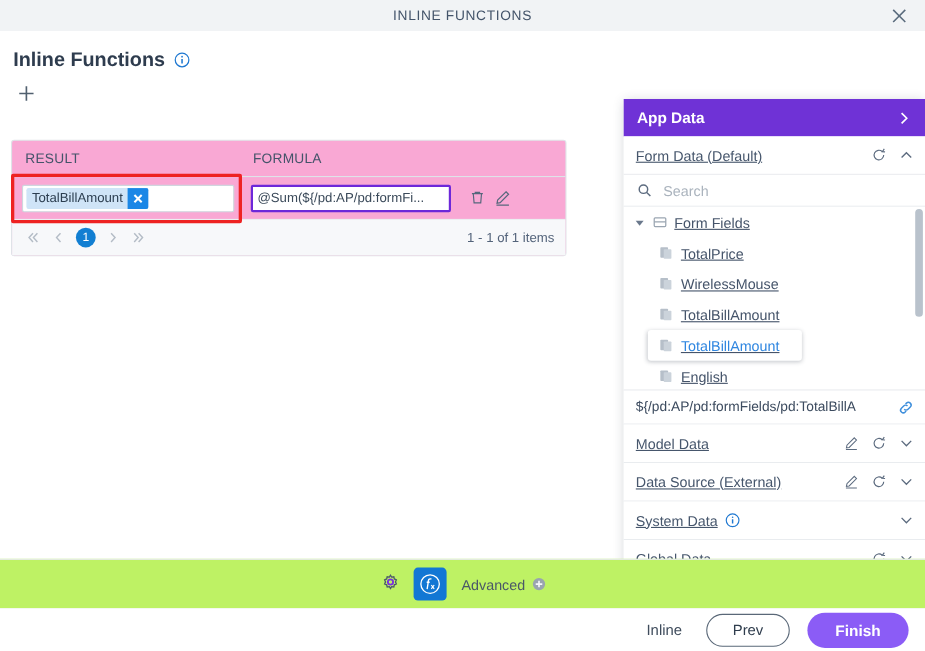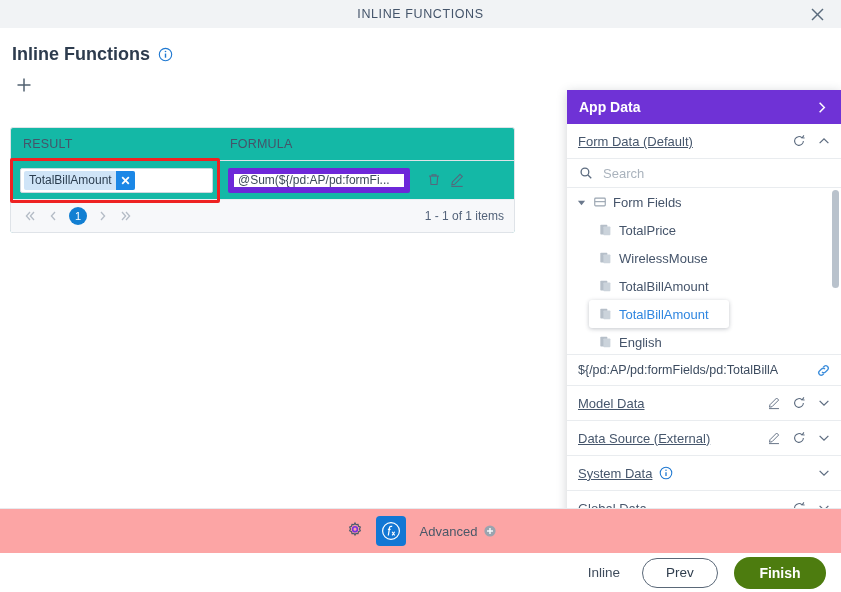--- a/index.html
+++ b/index.html
@@ -90,21 +90,21 @@
   .add-row-btn svg { display:block; }
 
   
   .grid {
     position: absolute;
     left: 10px;
     top: 99px;
     width: 505px;
     border: 1px solid #dfe3e8;
     border-radius: 3px;
-    background: #14b8a6;
+    background: #f9a8d4;
     box-sizing: border-box;
   }
   .grid-head {
     display: flex;
     height: 32px;
     align-items: center;
     border-bottom: 1px solid #dfe3e8;
   }
   .grid-head .col-result {
     width: 215px;
@@ -172,21 +172,21 @@
   .cell-formula {
     flex: 1;
     display: flex;
     align-items: center;
     gap: 0;
     padding-left: 2px;
   }
   .formula-input {
     width: 182px;
     height: 25px;
-    border: 6px solid #6d28d9;
+    border: 2px solid #6d28d9;
     border-radius: 2px;
     background: #fff;
     font-size: 12px;
     color: #3b4a5a;
     display: flex;
     align-items: center;
     padding: 0 4px;
     box-sizing: border-box;
     white-space: nowrap;
     overflow: hidden;
@@ -310,20 +310,21 @@
     background: #fff;
   }
   .tree-node {
     display: flex;
     align-items: center;
     height: 28px;
     padding-left: 10px;
     gap: 6px;
     cursor: pointer;
     color: #45546a;
+    text-decoration: underline;
   }
   .tree-node.child { padding-left: 32px; }
   .tree-node .caret { width: 10px; display:flex; color:#6a788c; }
   .tree-node .nicon { display:flex; }
   .tree-node .nlabel { font-size: 13px; }
   .tree-node.selected {
     margin-left: 22px;
     padding-left: 10px;
     width: 130px;
     background: #fff;
@@ -358,21 +359,21 @@
   }
   .path-row .link-ic { color: #3f8fdc; display:flex; cursor:pointer; }
 
   
   .bottom-toolbar {
     position: absolute;
     left: 0;
     top: 508px;
     width: 841px;
     height: 44px;
-    background: #fca5a5;
+    background: #bef264;
     border-top: 1px solid #e7eaee;
     border-bottom: 1px solid #e7eaee;
     display: flex;
     align-items: center;
     justify-content: center;
     gap: 10px;
   }
   .tb-gear { width: 22px; height:22px; color:#4c5a6b; cursor:pointer; display:flex; }
   .tb-fx {
     width: 30px; height: 30px;
@@ -427,21 +428,21 @@
     color: #2f3d4d;
     font-size: 13.5px;
     cursor: pointer;
     font-family: "Liberation Sans", sans-serif;
   }
   .btn-primary {
     min-width: 92px;
     height: 32px;
     border-radius: 17px;
     border: none;
-    background: #4d7c0f;
+    background: #8b5cf6;
     color: #fff;
     font-size: 14px;
     font-weight: bold;
     cursor: pointer;
     font-family: "Liberation Sans", sans-serif;
   }
 </style>
 </head>
 <body>
 

